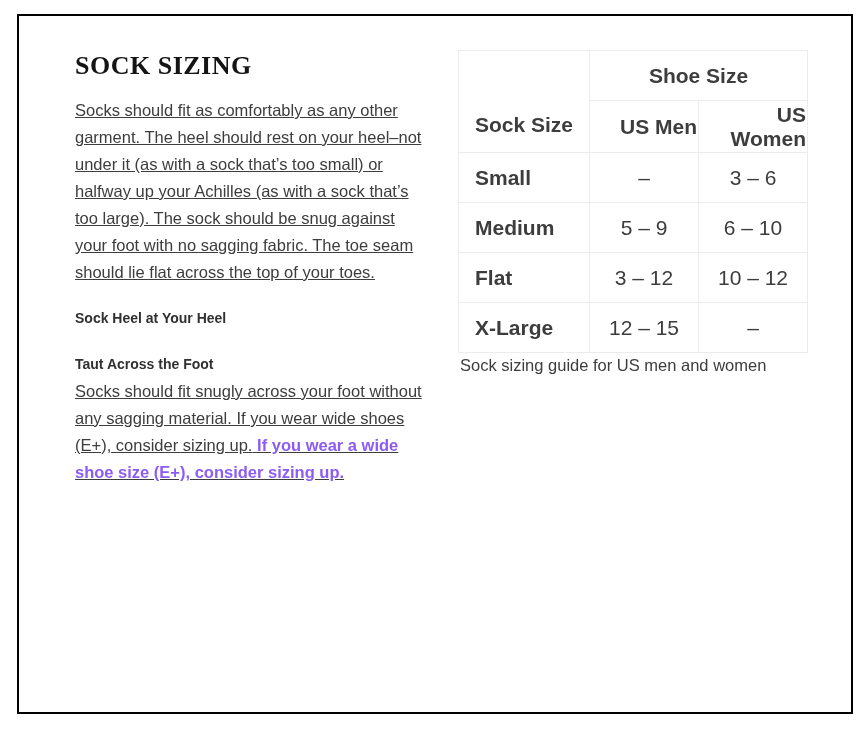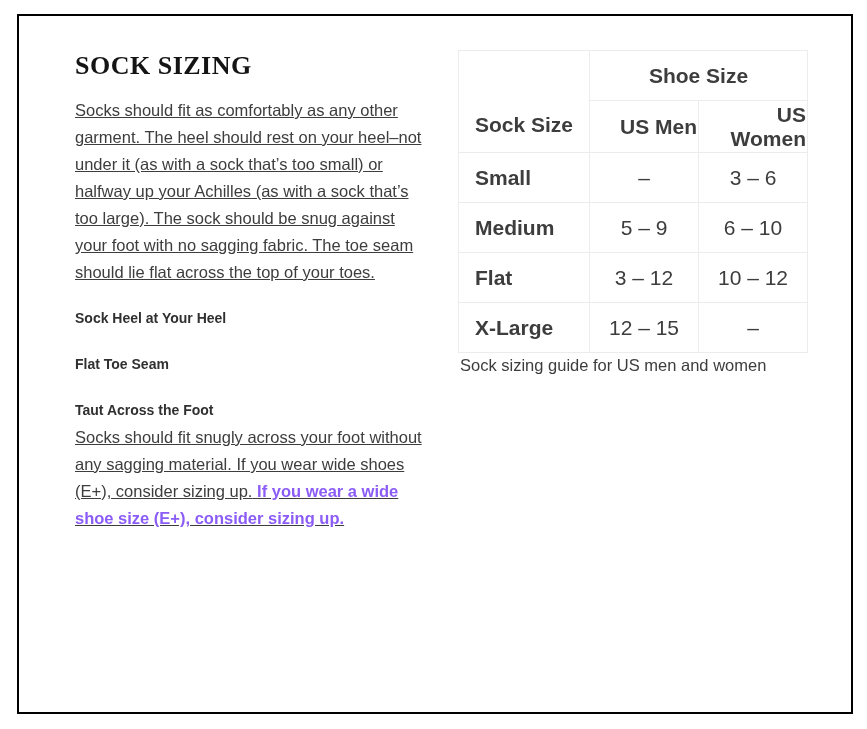--- a/index.html
+++ b/index.html
@@ -106,21 +106,20 @@
 
 <div class="frame">
 
   <div class="left-col">
     <h1 class="page-title">SOCK SIZING</h1>
 
     <p class="body-para">Socks should fit as comfortably as any other garment. The heel should rest on your heel–not under it (as with a sock that’s too small) or halfway up your Achilles (as with a sock that’s too large). The sock should be snug against your foot with no sagging fabric. The toe seam should lie flat across the top of your toes.</p>
 
     <h2 class="section-heading">Sock Heel at Your Heel</h2>
 
-    <h2 class="section-heading">Flat Toe Seam</h2>
 
     <h2 class="section-heading">Taut Across the Foot</h2>
     <p class="body-para"><span>Socks should fit snugly across your foot without any sagging material. If you wear wide shoes (E+), consider sizing up.</span> <strong>If you wear a wide shoe size (E+), consider sizing up.</strong></p>
   </div>
 
   <div class="right-col">
     <table class="sizing">
       <tbody>
         <tr>
           <th class="corner" rowspan="2">Sock Size</th>

